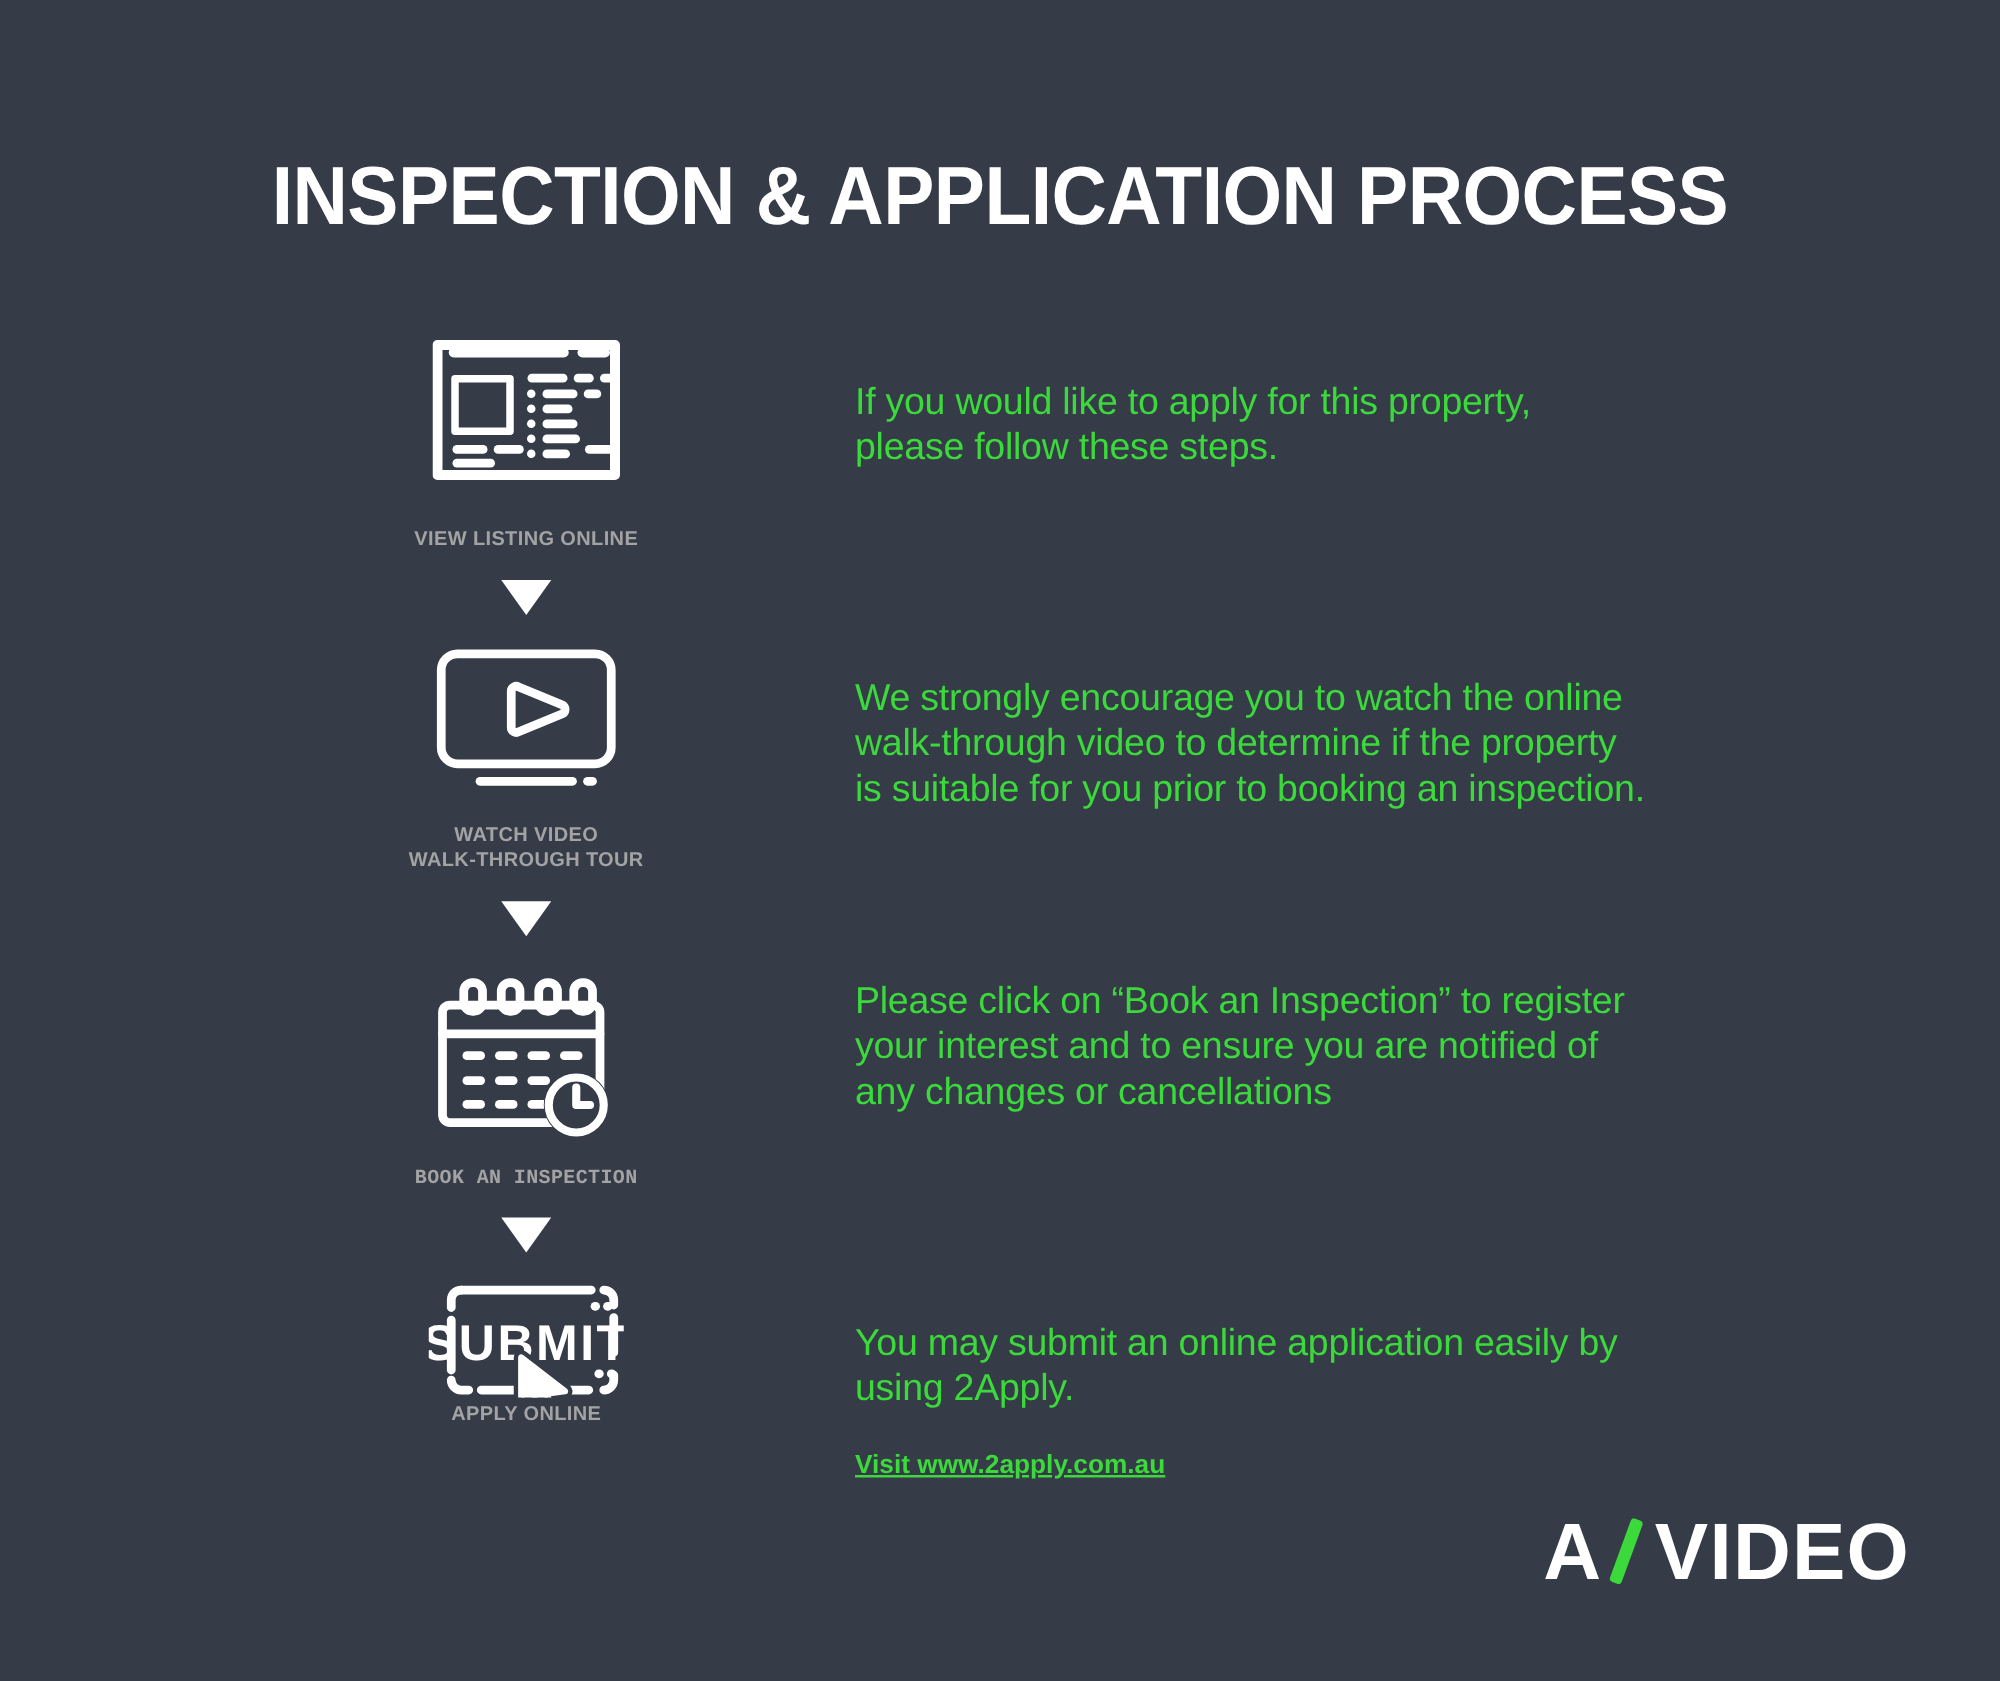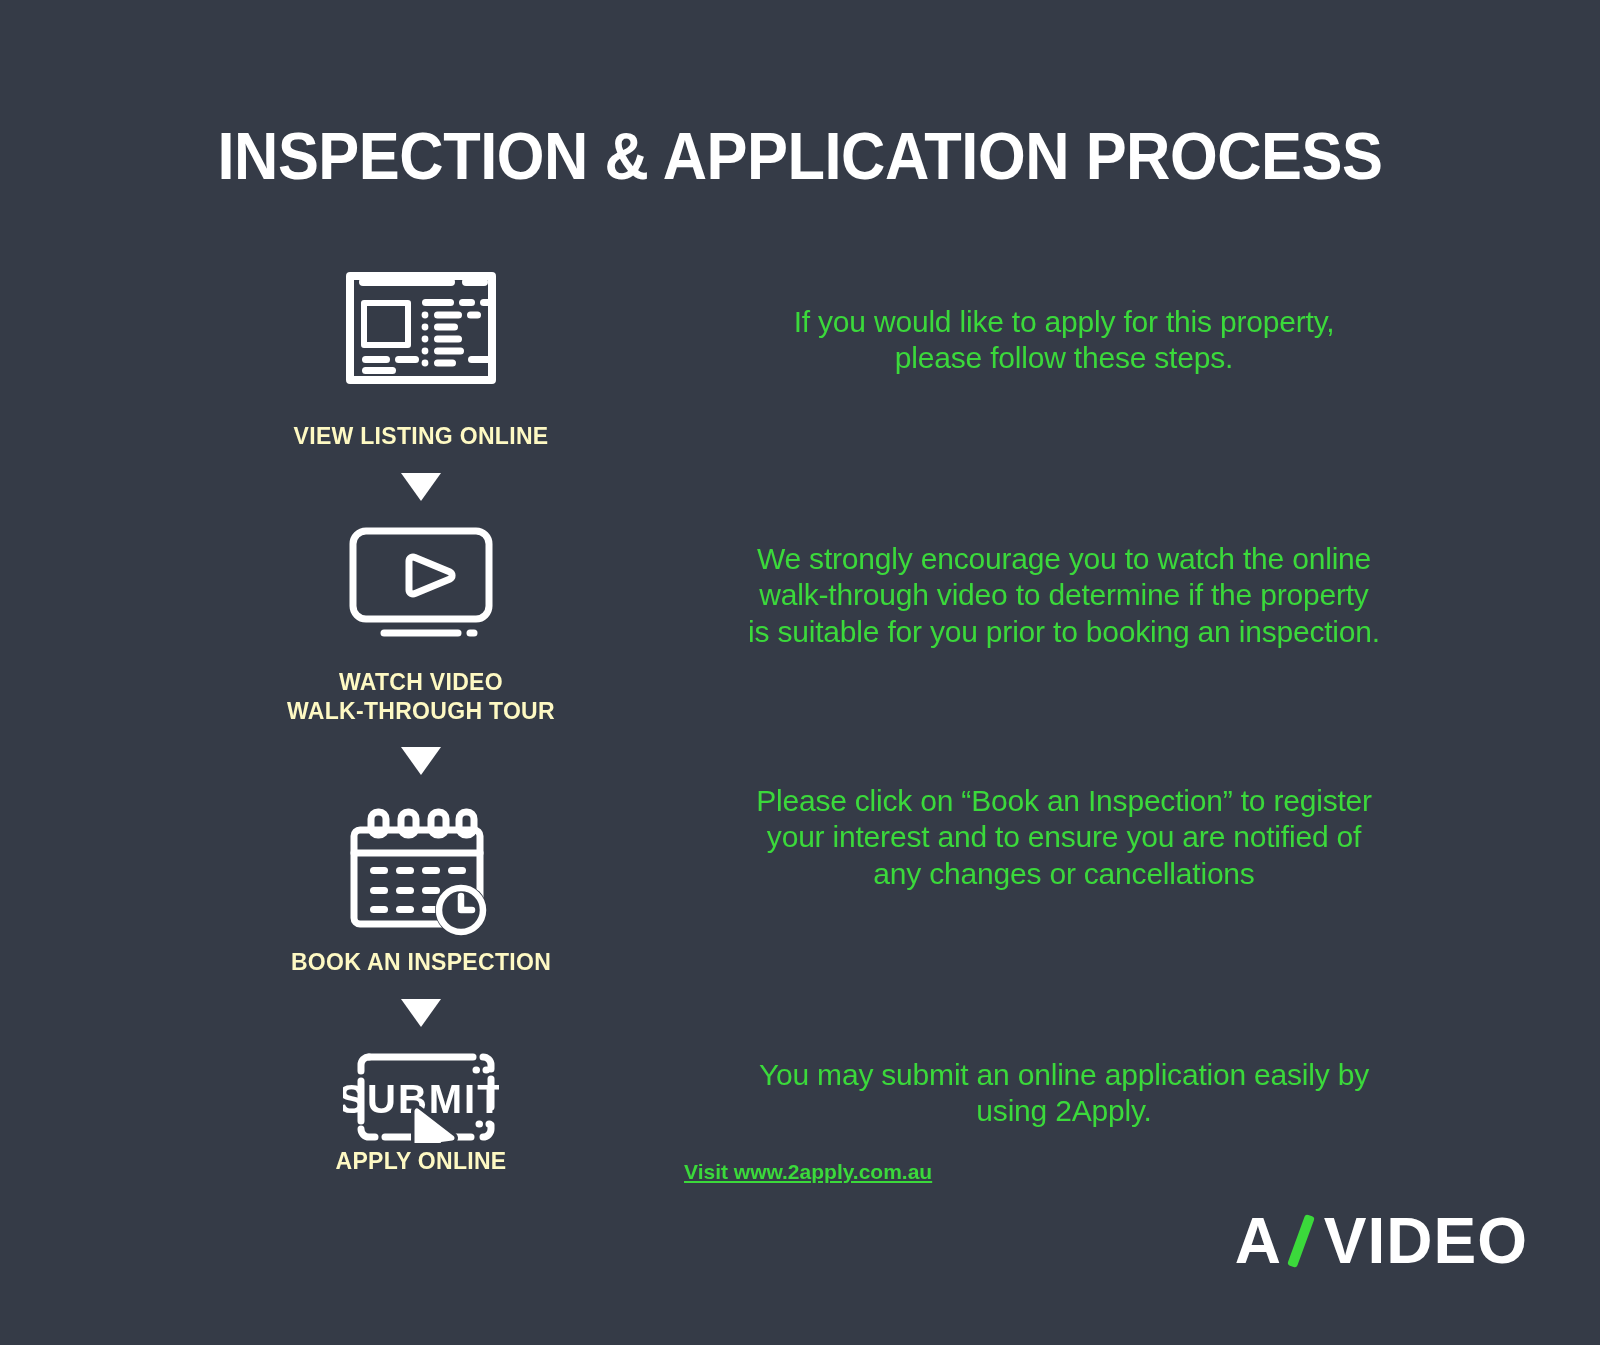--- a/index.html
+++ b/index.html
@@ -41,23 +41,23 @@
     display:flex;
     flex-direction:column;
     align-items:center;
   }
   .icon-wrap {
     display:flex;
     align-items:center;
     justify-content:center;
   }
   .step-label {
-    color:#fef9c3;
+    color:#a3a3a3;
     font-weight:700;
-    font-size:23px;
+    font-size:16px;
     letter-spacing:0.3px;
     text-align:center;
     line-height:1.25;
     white-space:pre-line;
   }
   .arrow {
     width:0; height:0;
     border-left:20px solid transparent;
     border-right:20px solid transparent;
     border-top:28px solid #ffffff;
@@ -66,37 +66,36 @@
   
   .s1 .icon-wrap { height:140px; }
   .s1 .step-label { margin-top:24px; }
   .gap1 { height:22px; }
   .gap1b { height:20px; }
 
   .s2 .icon-wrap { height:125px; }
   .s2 .step-label { margin-top:22px; }
 
   .s3 .icon-wrap { height:145px; }
-  .s3 .step-label { margin-top:8px; }
+  .s3 .step-label { margin-top:18px;font-family:Liberation Mono, monospace; }
 
   .s4 .icon-wrap { height:100px; }
   .s4 .step-label { }
 
   
   .copy {
     position:absolute;
     left:684px;
     width:760px;
     color:#3bd93b;
     font-family:"Liberation Sans", sans-serif;
     font-size:30px;
     line-height:1.21;
     white-space:pre-line;
     letter-spacing:-0.2px;
-    text-align:center;
   }
   .copy-1 { top:304px; }
   .copy-2 { top:528px;margin-top:13px; }
   .copy-3 { top:783px; }
   .copy-4 { top:1057px; }
   .visit {
     position:absolute;
     left:684px;
     top:1160px;
     color:#3bd93b;

